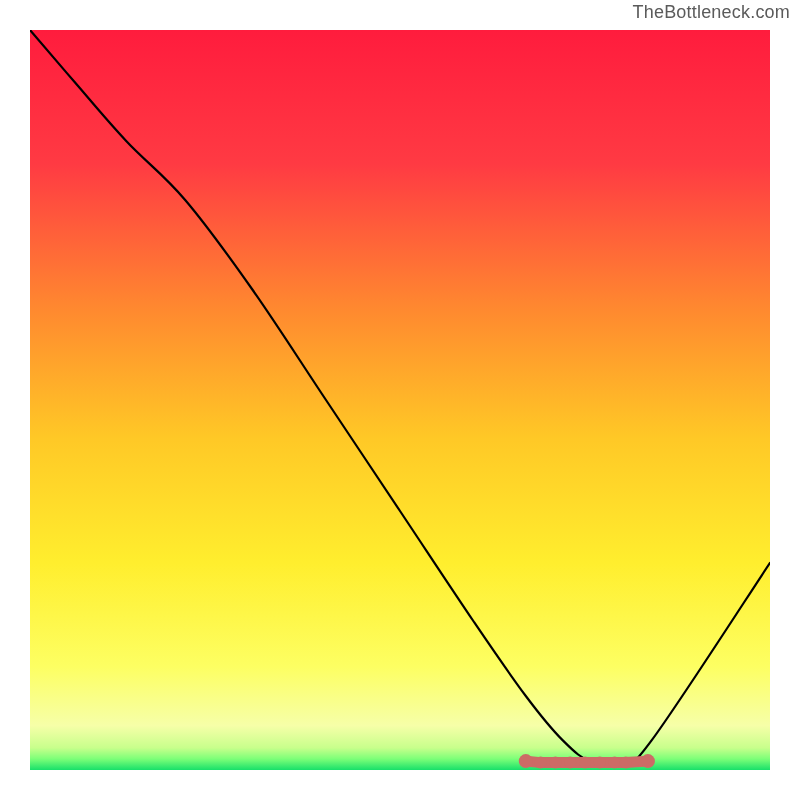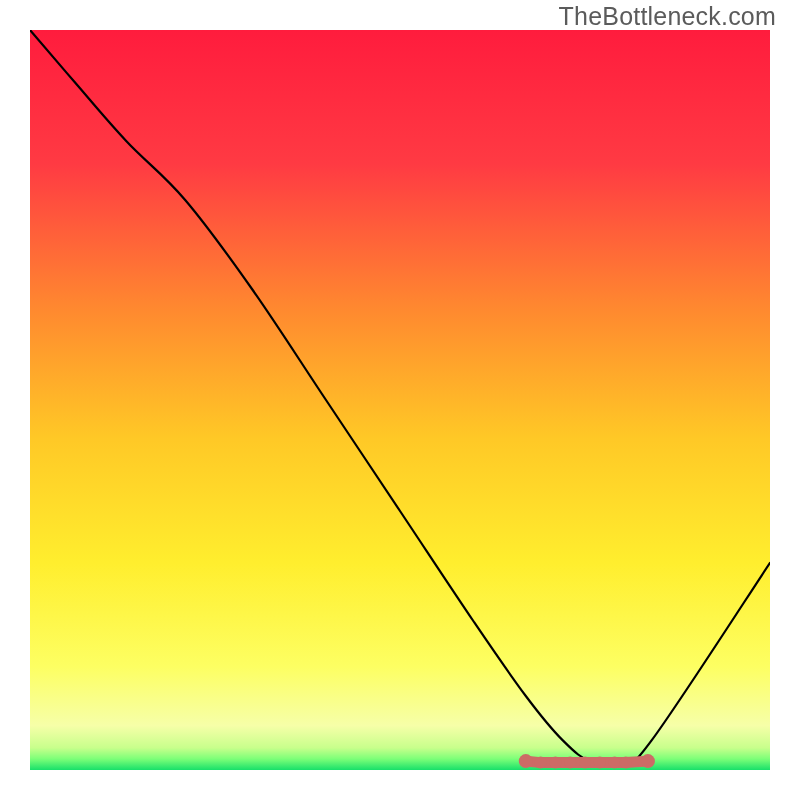--- a/index.html
+++ b/index.html
@@ -12,22 +12,22 @@
     overflow: hidden;
   }
   .stage {
     position: relative;
     width: 800px;
     height: 800px;
   }
   .watermark {
     position: absolute;
     top: 2px;
-    right: 24px;
-    font-size: 25px;
+    right: 10px;
+    font-size: 18px;
     font-weight: 500;
     color: #5b5b5b;
     letter-spacing: 0.2px;
     z-index: 20;
     pointer-events: none;
   }
   .plot {
     position: absolute;
     left: 30px;
     top: 30px;

